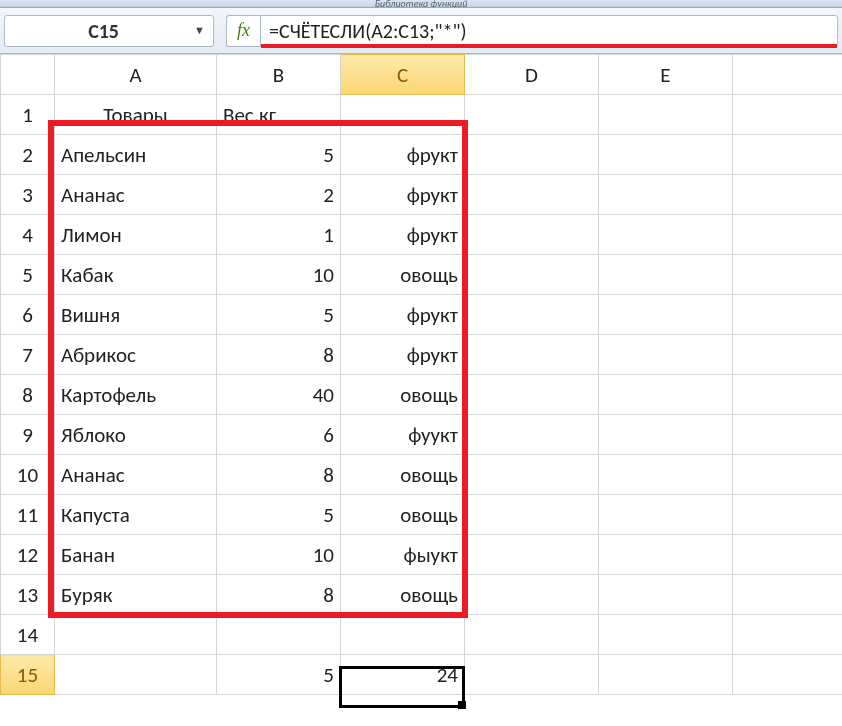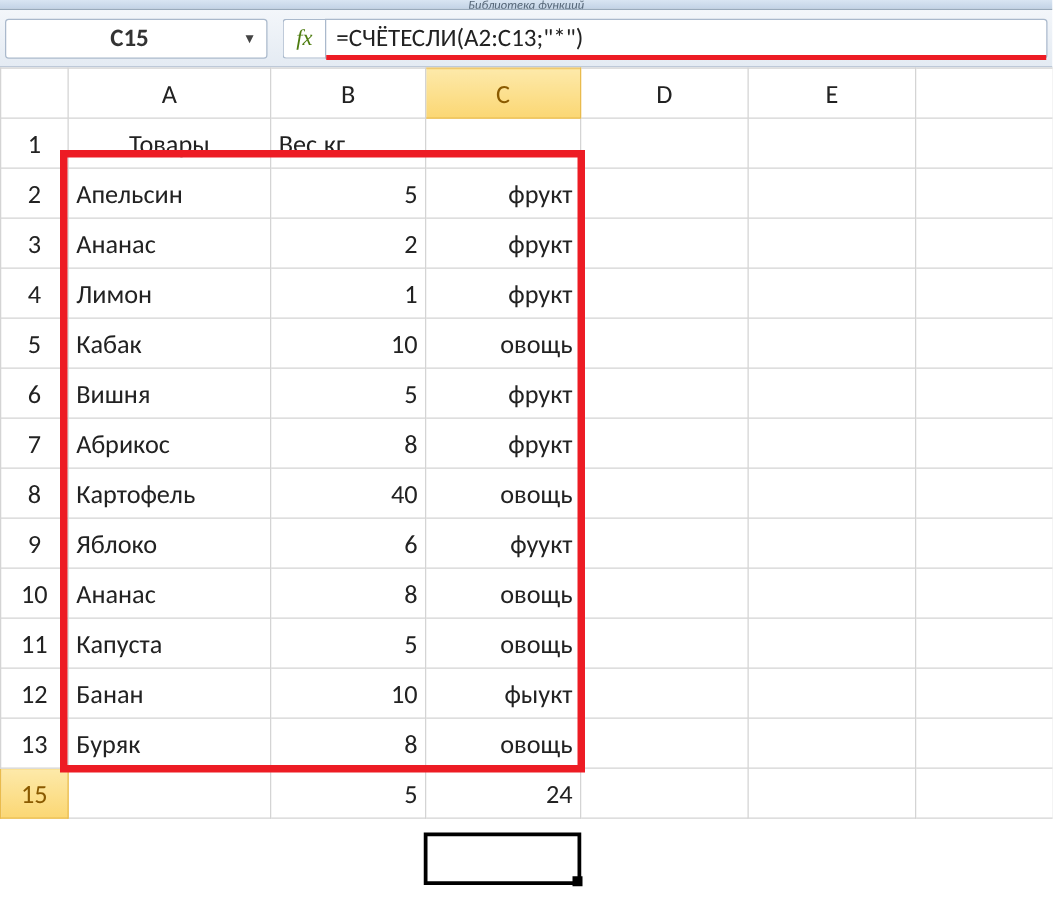--- a/index.html
+++ b/index.html
@@ -317,20 +317,29 @@
     </tr>
     <tr class="r13">
       <td class="row-header">13</td>
       <td class="cell">Буряк</td>
       <td class="cell num">8</td>
       <td class="cell cat">овощь</td>
       <td class="cell"></td>
       <td class="cell"></td>
       <td class="cell"></td>
     </tr>
+    <tr class="r14">
+      <td class="row-header">14</td>
+      <td class="cell"></td>
+      <td class="cell"></td>
+      <td class="cell"></td>
+      <td class="cell"></td>
+      <td class="cell"></td>
+      <td class="cell"></td>
+    </tr>
     <tr class="r15">
       <td class="row-header">15</td>
       <td class="cell"></td>
       <td class="cell num">5</td>
       <td class="cell num">24</td>
       <td class="cell"></td>
       <td class="cell"></td>
       <td class="cell"></td>
     </tr>
   </tbody>

